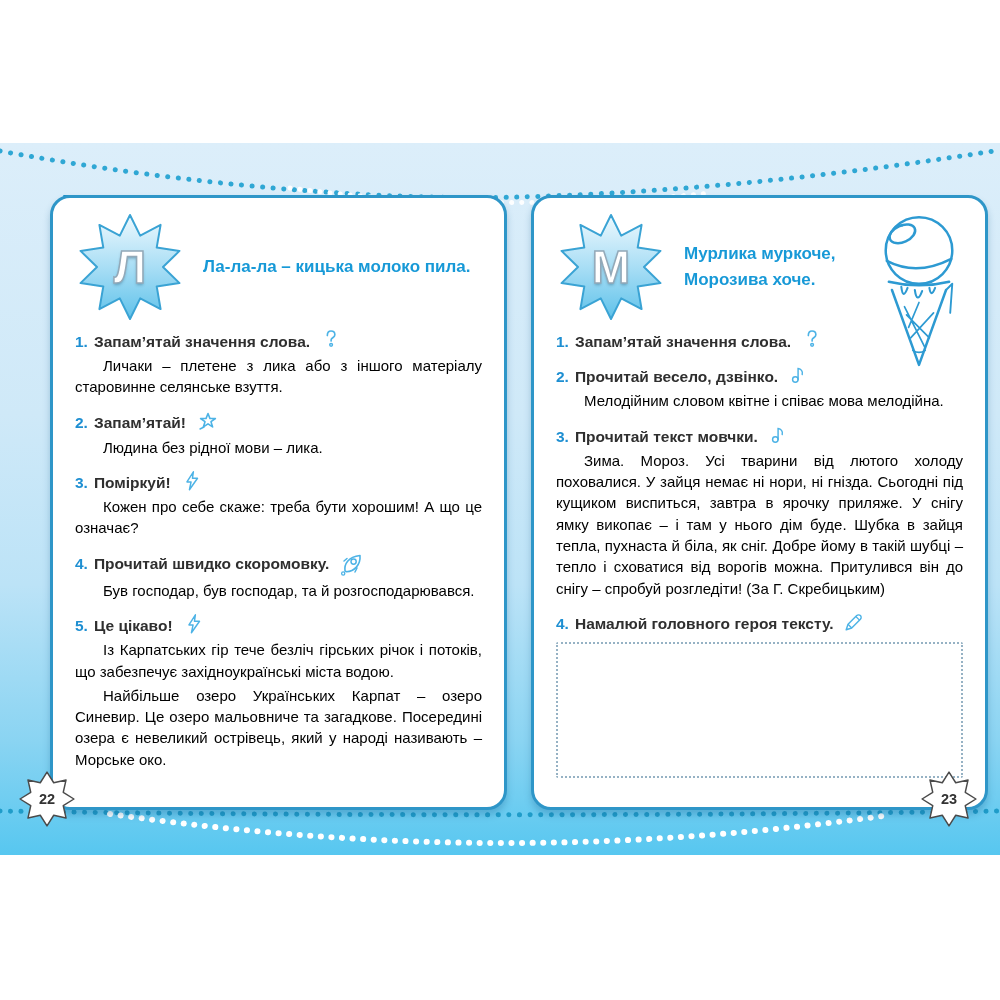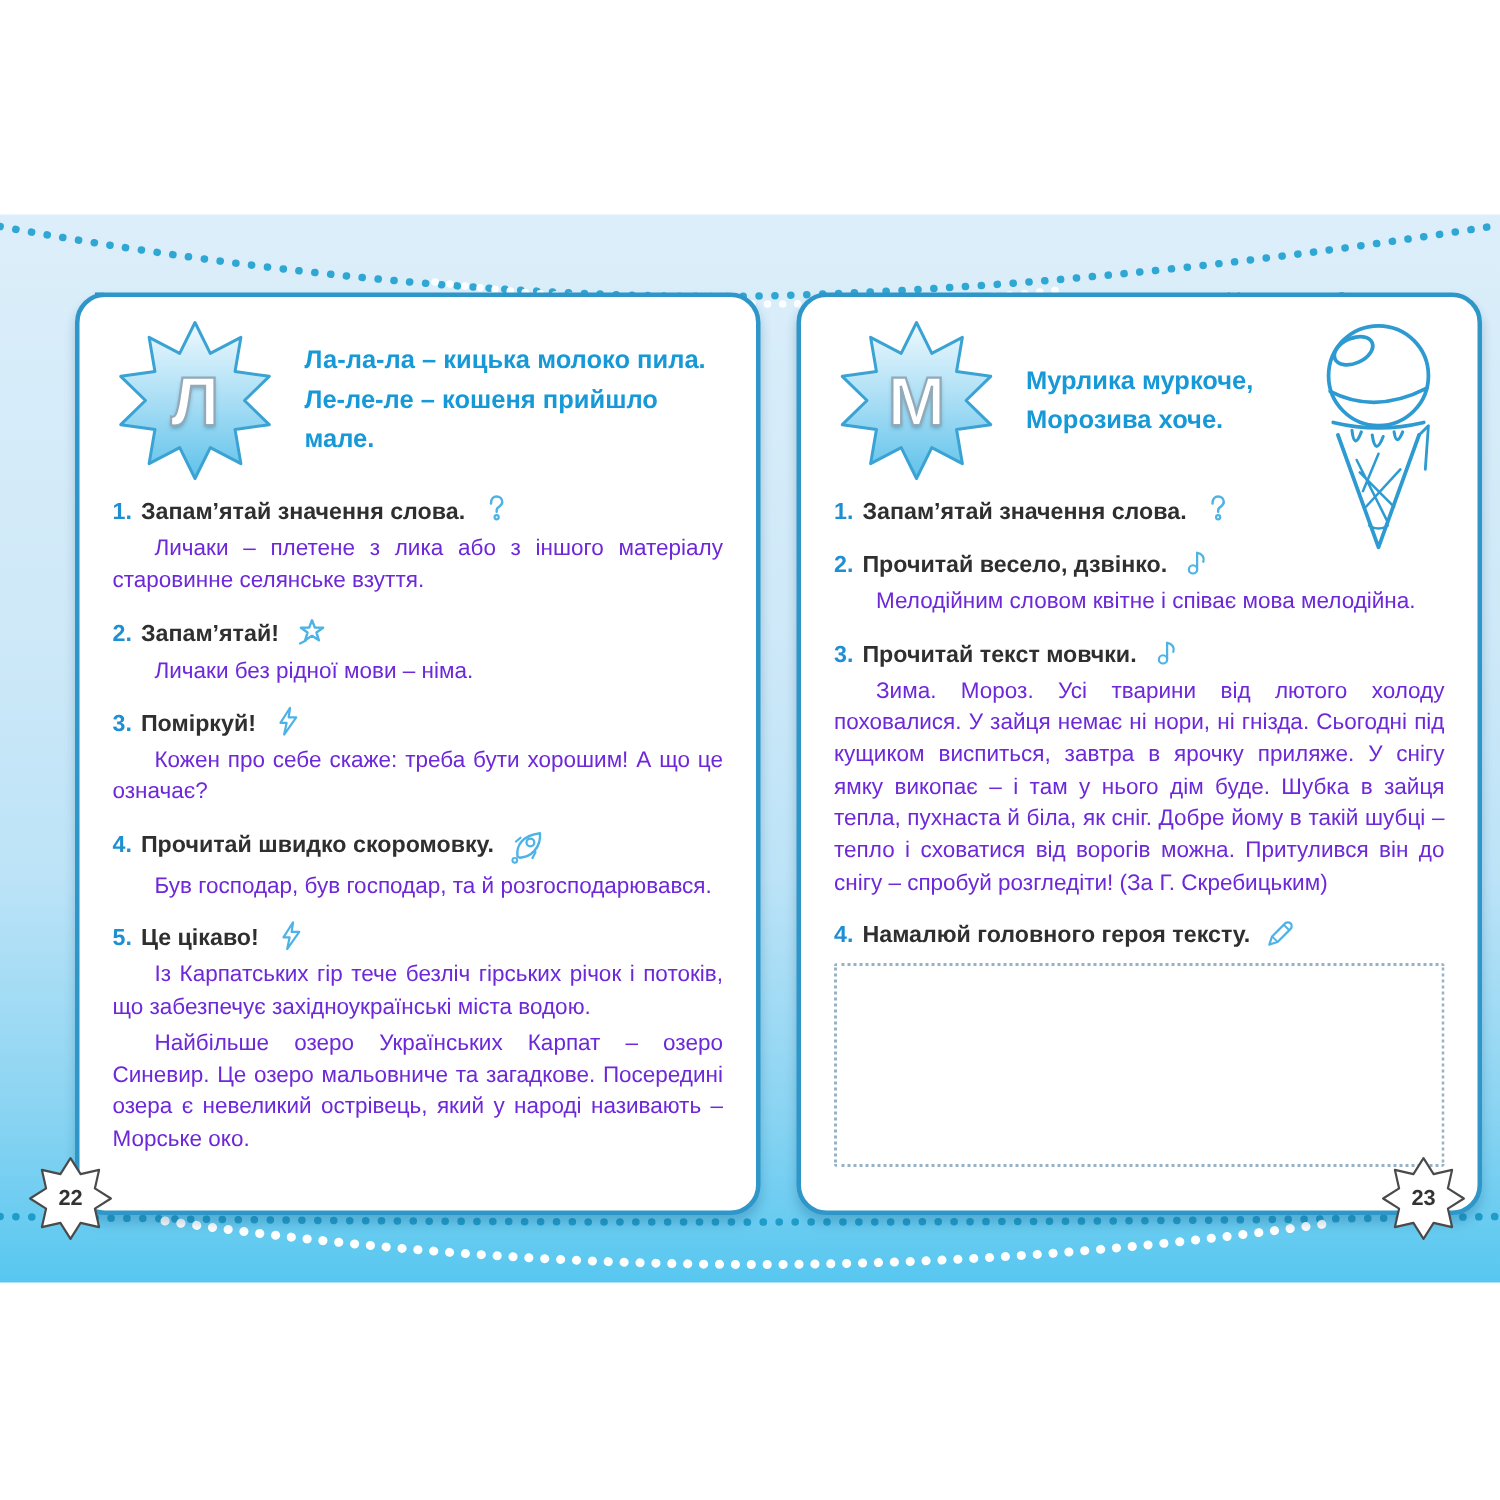--- a/index.html
+++ b/index.html
@@ -34,21 +34,21 @@
     font-size:46px;font-weight:bold;color:#ffffff;
     -webkit-text-stroke:1.5px #93a9b8;
     text-shadow:0 2px 3px rgba(40,90,120,.45);
   }
   .page-title{font-size:17px;font-weight:bold;color:#1799d7;line-height:1.55;}
   .item{margin-bottom:15px;}
   .item-head{display:flex;align-items:flex-start;gap:6px;font-size:15.5px;font-weight:bold;color:#2f2f2f;line-height:1.3;}
   .item-num{color:#1e8fd2;flex:0 0 auto;}
   .h-icon{flex:0 0 auto;margin-left:4px;margin-top:-3px;}
   .item p{
-    margin:3px 0 0 0;font-size:15px;line-height:1.42;color:#6d28d9;
+    margin:3px 0 0 0;font-size:15px;line-height:1.42;color:#000000;
     text-align:justify;text-indent:28px;
   }
   .attr{}
   .draw-box{
     margin-top:8px;height:132px;border:2px dotted #96b2c4;border-radius:2px;background:#fff;
   }
   .icecream{position:absolute;right:14px;top:8px;}
   .pagenum-star{position:absolute;width:58px;height:58px;}
   .pagenum-star.n22{left:18px;top:770px;}
   .pagenum-star.n23{left:920px;top:770px;}
@@ -82,21 +82,20 @@
               <stop offset="0.5" stop-color="#a9def5"></stop>
               <stop offset="1" stop-color="#5fc2ea"></stop>
           </linearGradient>
         </defs>
         <polygon points="55,3 65.2,23.6 85.6,12.9 81.7,35.6 104.5,38.9 88,55 104.5,71.1 81.7,74.4 85.6,97.1 65.2,86.4 55,107 44.8,86.4 24.4,97.1 28.3,74.4 5.5,71.1 22,55 5.5,38.9 28.3,35.6 24.4,12.9 44.8,23.6" fill="url(#lgL)" stroke="#3aa3d4" stroke-width="2" stroke-linejoin="round"></polygon>
       </svg>
       <div class="letter">Л</div>
     </div>
     <div class="page-title">
       <div>Ла-ла-ла – кицька молоко пила.</div>
-      <div>Ле-ле-ле – кошеня прийшло мале.</div>
     </div>
   </div>
 
   <div class="item">
     <div class="item-head">
       <span class="item-num">1.</span>
       <span>Запам’ятай значення слова.</span>
       <svg class="h-icon" width="22" height="22" viewBox="0 0 24 24">
         <path d="M8,7.2 C8,3.6 10,2.2 12,2.2 C14.6,2.2 16.2,4 16.2,6.2 C16.2,8.7 13.6,9.4 12.6,10.7 C12.1,11.4 12.1,12.2 12.1,13.2" fill="none" stroke="#4db3e6" stroke-width="1.8" stroke-linecap="round"></path>
         <circle cx="12.1" cy="17.3" r="1.5" fill="none" stroke="#4db3e6" stroke-width="1.6"></circle>
@@ -107,21 +106,21 @@
 
   <div class="item">
     <div class="item-head">
       <span class="item-num">2.</span>
       <span>Запам’ятай!</span>
       <svg class="h-icon" width="24" height="24" viewBox="0 0 24 24">
         <path d="M12 3.5 L13.9 8.4 L19.4 8.5 L15 11.7 L16.6 16.9 L12 13.8 L7.4 16.9 L9 11.7 L4.6 8.5 L10.1 8.4 Z" fill="none" stroke="#4db3e6" stroke-width="1.6" stroke-linejoin="round"></path>
         <path d="M4,19 L8,17" stroke="#4db3e6" stroke-width="1.4" stroke-linecap="round"></path>
       </svg>
     </div>
-    <p>Личаки без рідної мови – німа.</p>
+    <p>Людина без рідної мови – лика.</p>
   </div>
 
   <div class="item">
     <div class="item-head">
       <span class="item-num">3.</span>
       <span>Поміркуй!</span>
       <svg class="h-icon" width="22" height="22" viewBox="0 0 24 24">
         <path d="M13.5 2 L6.5 13 L11 13 L9.2 21.5 L18 9 L12.5 9 Z" fill="none" stroke="#4db3e6" stroke-width="1.6" stroke-linejoin="round"></path>
       </svg>
     </div>

